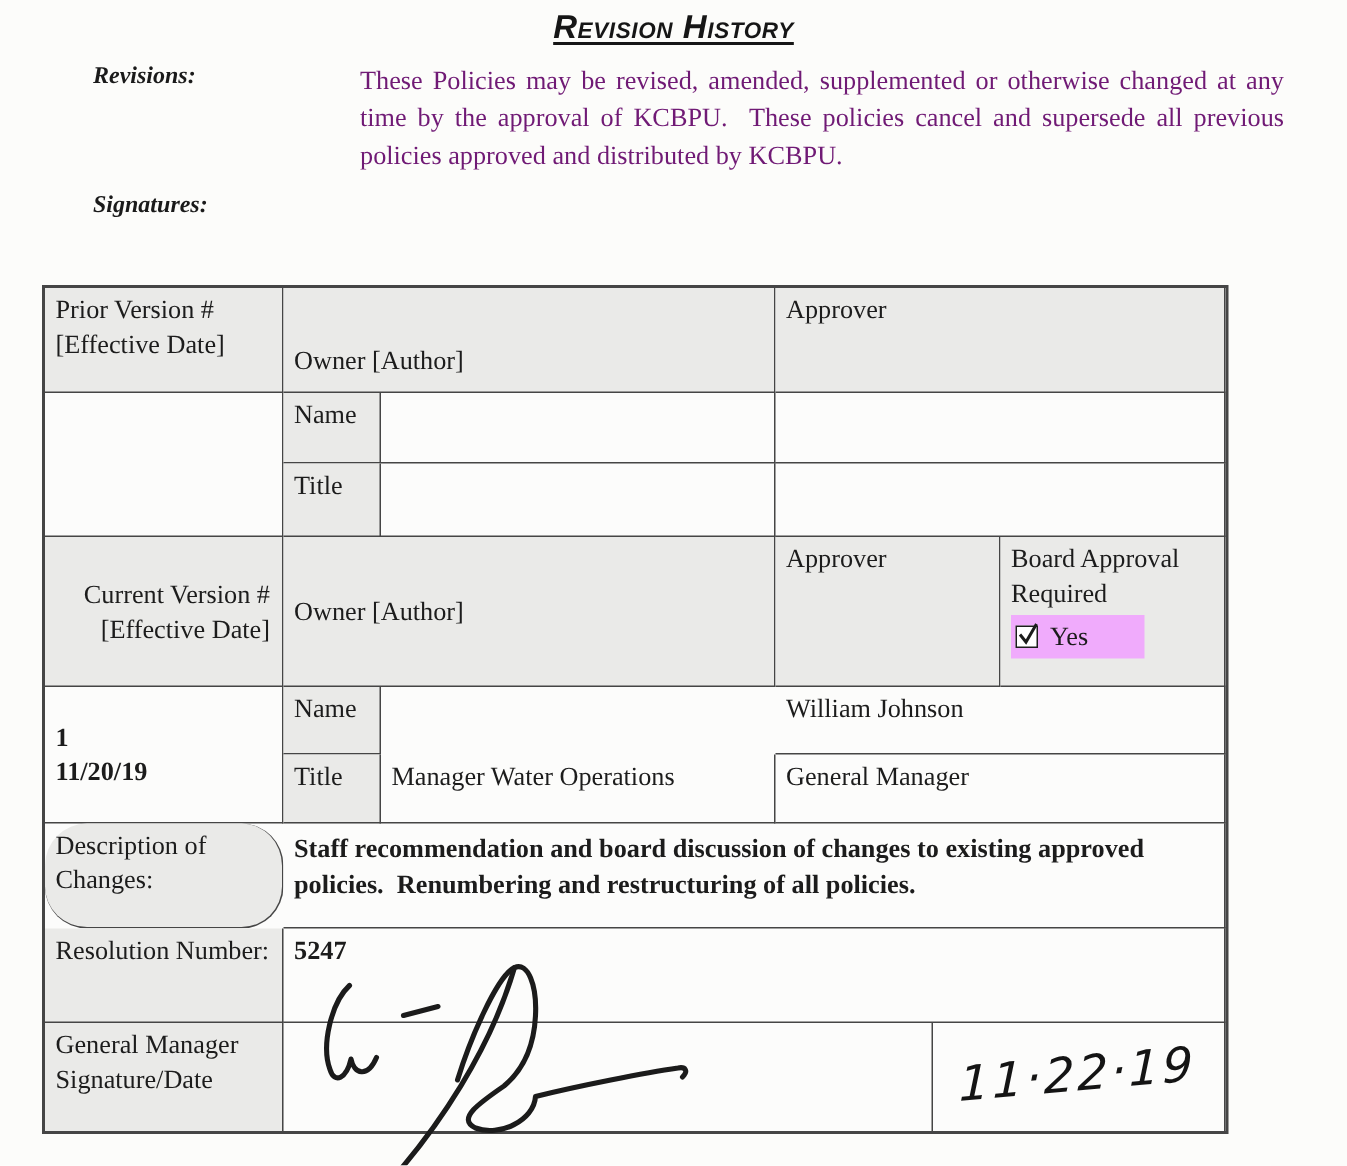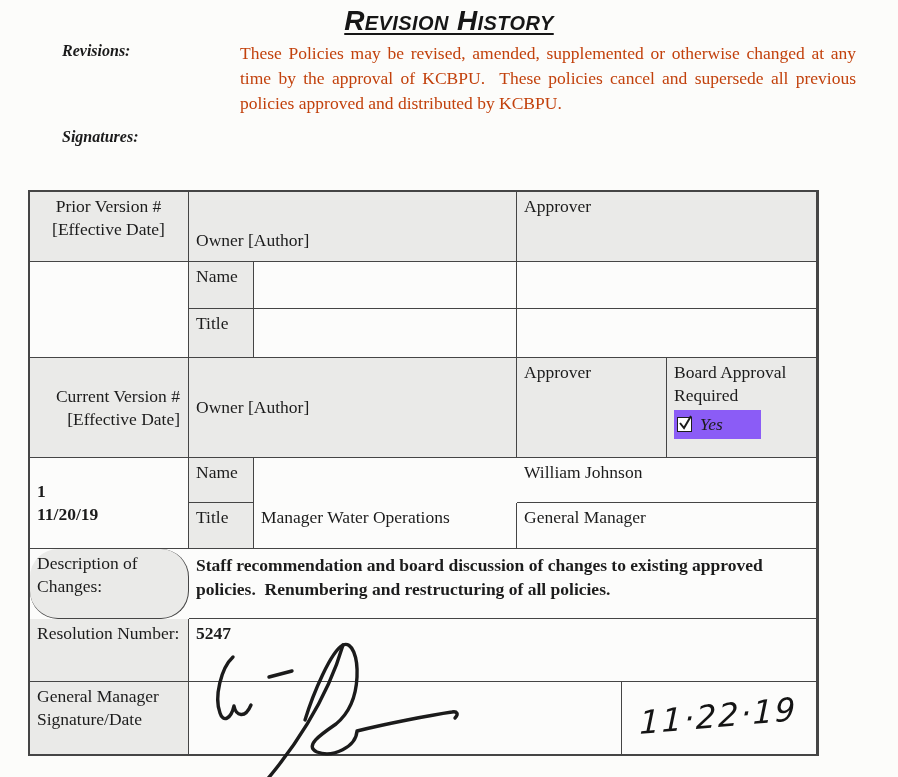--- a/index.html
+++ b/index.html
@@ -10,38 +10,38 @@
     font-family:"Liberation Serif", serif;
     color:#1c1c1c;
     overflow:hidden;
   }
   
   .doc-title-wrap{position:absolute;top:5px;left:0;width:898px;text-align:center;}
   .doc-title{
     font-family:"Liberation Sans", sans-serif;
     font-weight:bold;font-style:italic;
     font-variant:small-caps;
-    font-size:28px;letter-spacing:.4px;
+    font-size:22px;letter-spacing:.4px;
     text-decoration:underline;
     text-decoration-thickness:2px;
     text-underline-offset:3px;
     color:#161616;
   }
   .side-label{
     position:absolute;left:62px;
     font-weight:bold;font-style:italic;
     font-size:16px;color:#1a1a1a;
   }
   .revisions-label{top:42px;}
   .signatures-label{top:128px;}
   .revisions-text{
     position:absolute;left:240px;top:41px;width:616px;
     font-size:17.5px;line-height:25px;
     text-align:justify;white-space:pre-wrap;
-    color:#c2410c;
+    color:#701a75;
   }
   
   .doc-table{
     position:absolute;left:28px;top:190px;
     display:grid;
     grid-template-columns:159px 65px 263px 105px 45px 150px;
     grid-template-rows:70px 47px 49px 100px 45px 46px 70px 63px 72px;
     border:2px solid #454545;
     background:#fcfcfb;
     font-size:17.5px;
@@ -58,23 +58,22 @@
   }
   .shade{background:#eaeae8;}
   .v-mid{justify-content:center;}
   .v-low{justify-content:flex-end;padding-bottom:9px;}
   .bold{font-weight:bold;}
   .desc-text{white-space:pre-wrap;line-height:24px;padding-top:4px;}
   
   .yes-line{margin-top:3px;}
   .white-patch{
     display:inline-flex;align-items:center;gap:8px;
-    background:#8b5cf6;
+    background:#f0abfc;
     padding:3px 38px 3px 3px;
-    font-style:italic;
   }
   .checkbox{
     position:relative;display:inline-block;
     width:13px;height:13px;
     border:1.6px solid #1d1d1d;
     background:#fff;flex:0 0 auto;
   }
   .checkbox svg{position:absolute;left:-1px;top:-4px;overflow:visible;}
   
   .ink-layer{position:absolute;left:0;top:0;width:898px;height:777px;pointer-events:none;}
@@ -96,21 +95,21 @@
     <span class="doc-title">Revision History</span>
   </div>
 
   <div class="side-label revisions-label">Revisions:</div>
   <div class="revisions-text">These Policies may be revised, amended, supplemented or otherwise changed at any time by the approval of KCBPU.  These policies cancel and supersede all previous policies approved and distributed by KCBPU.</div>
 
   <div class="side-label signatures-label">Signatures:</div>
 
   <div class="doc-table">
 
-    <div class="cell shade" style="grid-column:1/2;grid-row:1;text-align:center;">Prior Version # [Effective Date]</div>
+    <div class="cell shade" style="grid-column:1/2;grid-row:1;">Prior Version # [Effective Date]</div>
     <div class="cell shade v-low" style="grid-column:2/4;grid-row:1;">Owner [Author]</div>
     <div class="cell shade" style="grid-column:4/7;grid-row:1;">Approver</div>
 
     <div class="cell" style="grid-column:1/2;grid-row:2/4;"></div>
     <div class="cell shade" style="grid-column:2/3;grid-row:2;">Name</div>
     <div class="cell" style="grid-column:3/4;grid-row:2;"></div>
     <div class="cell" style="grid-column:4/7;grid-row:2;"></div>
     <div class="cell shade" style="grid-column:2/3;grid-row:3;">Title</div>
     <div class="cell" style="grid-column:3/4;grid-row:3;"></div>
     <div class="cell" style="grid-column:4/7;grid-row:3;"></div>

